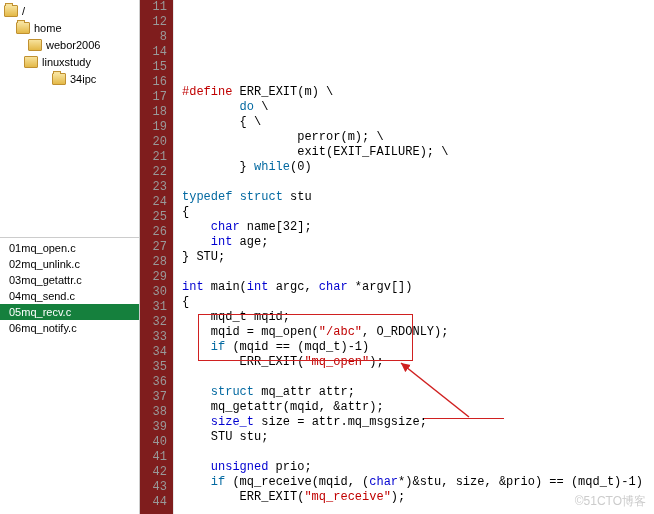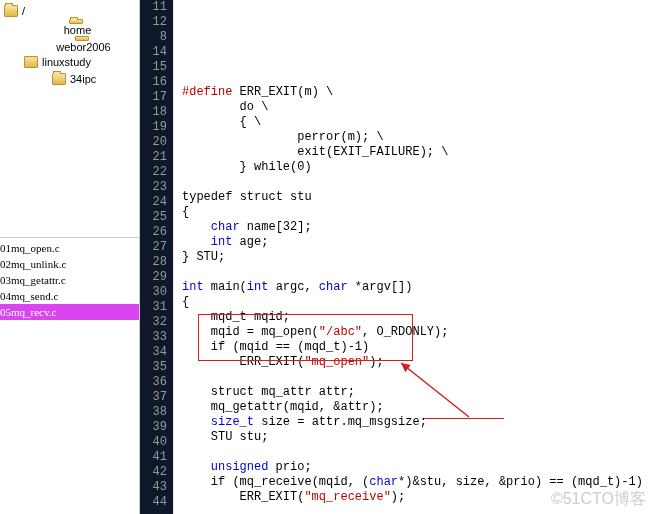--- a/index.html
+++ b/index.html
@@ -26,22 +26,22 @@
       font-size: 11px;
       height: 238px;
     }
     .tree-row {
       display: flex;
       align-items: center;
       height: 17px;
       padding-left: 4px;
       white-space: nowrap;
     }
-    .tree-row.lvl1 { padding-left: 16px; flex-direction: column; }
-    .tree-row.lvl2 { padding-left: 28px; flex-direction: column; }
+    .tree-row.lvl1 { padding-left: 16px; }
+    .tree-row.lvl2 { padding-left: 28px; }
     .tree-row.lvl3 { padding-left: 24px; text-align: right; }
     .tree-row.lvl4 { padding-left: 52px; text-align: center; }
     .folder-icon {
       width: 14px;
       height: 12px;
       background: linear-gradient(#f7e29c, #e3b847);
       border: 1px solid #c09030;
       border-radius: 1px;
       margin-right: 4px;
       position: relative;
@@ -55,73 +55,72 @@
       border: 1px solid #c09030;
       border-bottom: none;
     }
     .file-list {
       font-family: Tahoma, sans-serif;
       font-size: 11px;
       padding: 2px 0;
       flex: 1;
     }
     .file-row {
-      padding: 1px 0;
+      padding: 1px 9px;
       height: 16px;
       display: flex;
       align-items: center;
-      font-family: Liberation Serif, serif;
     }
     .file-row.selected {
-      background: #d946ef;
+      background: #15803d;
       color: #fff;
     }
     .code-area {
       flex: 1;
       display: flex;
       background: #fff;
       overflow: hidden;
     }
     .gutter {
       width: 34px;
-      background: #0f172a;
+      background: #7f1d1d;
       text-align: right;
       color: #999;
       padding: 0 6px 0 0;
       border-right: 1px solid #e8e8e8;
     }
     .gutter div { height: 15px; line-height: 15px; }
     .code {
       flex: 1;
       padding-left: 8px;
       white-space: pre;
       color: #000;
       position: relative;
     }
     .code-line { height: 15px; line-height: 15px; }
-    .kw { color: #000000; }
+    .kw { color: #0369a1; }
     .mac { color: #c00000; }
     .ty { color: #0000d0; }
     .str { color: #c00000; }
     .highlight-box {
       position: absolute;
       border: 1px solid #d02020;
       pointer-events: none;
     }
     .arrow-svg {
       position: absolute;
       pointer-events: none;
     }
     .watermark {
       position: absolute;
       bottom: 4px;
       right: 8px;
       color: #ccc;
       font-family: Arial, sans-serif;
-      font-size: 16px;
+      font-size: 12px;
       pointer-events: none;
     }
     .underline-red {
       position: absolute;
       height: 1px;
       background: #d02020;
       border-top: 1px solid #d02020;
       pointer-events: none;
     }
   </style>
@@ -150,20 +149,21 @@
         <span class="folder-icon open"></span>
         <span>34ipc</span>
       </div>
     </div>
   <div class="file-list">
       <div class="file-row">01mq_open.c</div>
       <div class="file-row">02mq_unlink.c</div>
       <div class="file-row">03mq_getattr.c</div>
       <div class="file-row">04mq_send.c</div>
       <div class="file-row selected">05mq_recv.c</div>
+      <div class="file-row">06mq_notify.c</div>
     </div>
 </div>
 
 <div class="code-area">
   <div class="gutter">
       <div>11</div>
       <div>12</div>
       <div>8</div>
       <div>14</div>
       <div>15</div>

